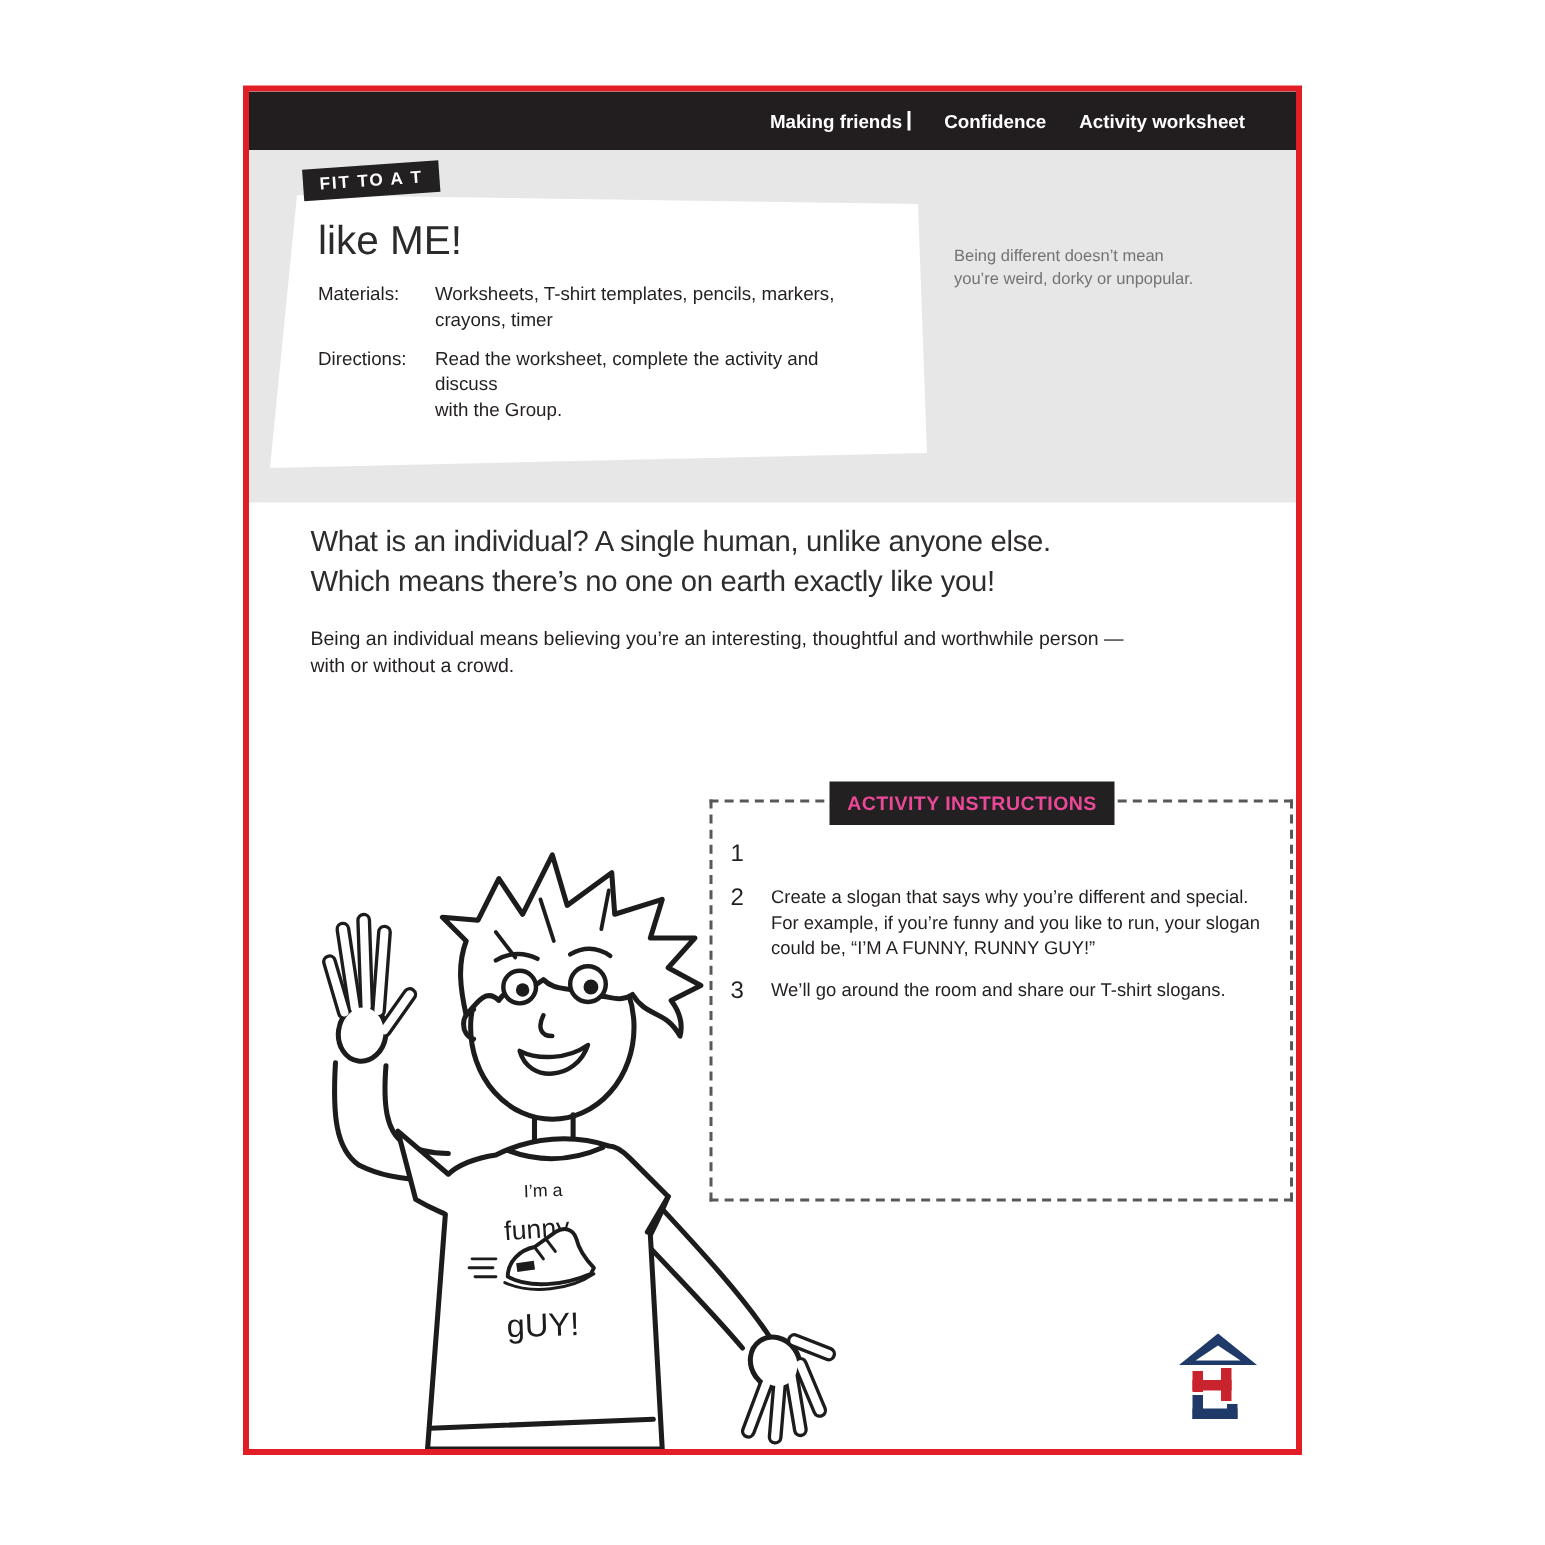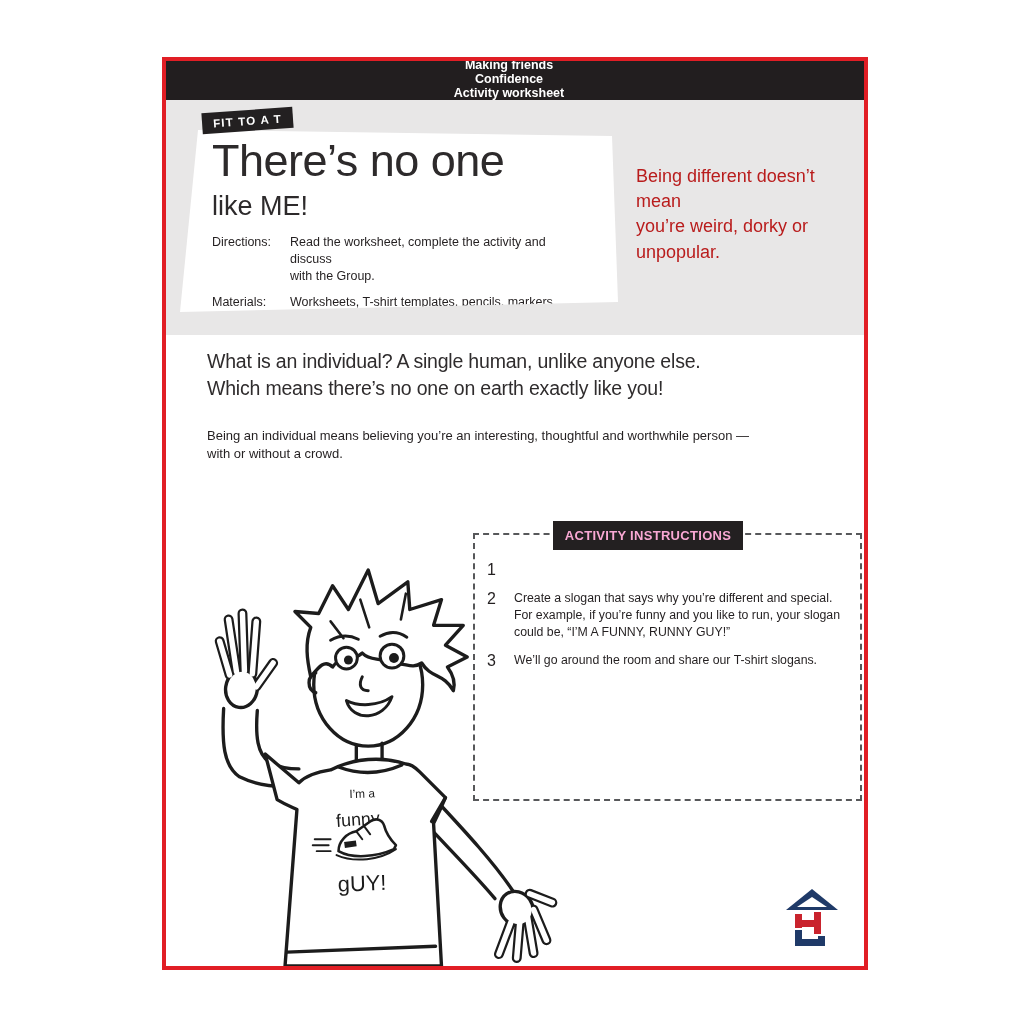--- a/index.html
+++ b/index.html
@@ -5,52 +5,52 @@
   * { margin:0; padding:0; box-sizing:border-box; }
   html,body { width:1030px; height:1030px; background:#ffffff; font-family:"Liberation Sans", sans-serif; color:#231f20; }
   .canvas { position:relative; width:1030px; height:1030px; background:#fff; }
 
   .frame { position:absolute; left:162px; top:57px; width:706px; height:913px;
            border:4px solid #e11e25; background:#fff; overflow:hidden; }
 
   
   .topbar { height:39px; background:#221e1f; display:flex; align-items:center;
             justify-content:flex-end; padding-right:34px; color:#fff;
-            font-size:12.5px; font-weight:700;flex-direction:column; }
+            font-size:12.5px; font-weight:700; }
   .topbar .nav-item { margin-left:22px; }
   .nav-sep { width:2px; height:13px; background:#fff; margin-left:4px; }
 
   
   .hero { position:relative; height:235px; background:#e8e7e7; }
   .fit-tag { position:absolute; left:36px; top:10px; background:#232021; color:#fff;
              font-size:11.5px; font-weight:700; letter-spacing:1.2px; padding:5px 11px 4px;
              transform:rotate(-4deg); z-index:3; }
   .title-card { position:absolute; left:8px; top:24px; width:446px; height:192px; background:#fff;
                 clip-path:polygon(24px 6px, 438px 12px, 444px 178px, 6px 188px); z-index:2; }
   .card-inner { padding:14px 0 0 38px; }
   .title { font-size:45px; font-weight:500; letter-spacing:-0.5px; color:#2d2a2b; line-height:1.02; }
   .subtitle { font-size:27px; font-weight:500; color:#2d2a2b; margin:7px 0 12px; }
   .meta-row { display:flex; font-size:12.5px; line-height:1.35; margin-bottom:9px; }
   .meta-label { width:78px; flex:none; }
   .meta-value { width:272px; white-space:pre-line; }
-  .hero-aside { position:absolute; left:470px; top:64px; width:185px; font-size:18px;
-                line-height:1.4; color:#b91c1c; }
+  .hero-aside { position:absolute; left:470px; top:64px; width:185px; font-size:11px;
+                line-height:1.4; color:#737373; }
   .hero-aside .aside-p { white-space:pre-line; margin-bottom:13px; }
 
   
   .intro { padding:13px 0 0 41px; }
   .intro-heading { font-size:19.5px; font-weight:400; letter-spacing:-0.2px; line-height:1.4;
                    color:#2f2c2d; white-space:pre-line; }
-  .intro-para { font-size:13px; line-height:1.45; margin-top:24px; white-space:pre-line; }
+  .intro-para { font-size:13px; line-height:1.45; margin-top:14px; white-space:pre-line; }
 
   
   .activity-box { position:absolute; left:307px; top:472px; width:389px; height:268px;
                   border:2px dashed #57585a; background:transparent; }
   .activity-tab { position:absolute; left:78px; top:-14px; width:190px; text-align:center;
-                  background:#232021; color:#f9a8d4; font-size:13px; font-weight:700;
+                  background:#232021; color:#ec4899; font-size:13px; font-weight:700;
                   letter-spacing:0.3px; padding:7px 0; }
   .steps { padding:26px 14px 0 12px; }
   .step { display:flex; margin-bottom:11px; }
   .step-num { width:27px; flex:none; font-size:16px; line-height:1.1; }
   .step-text { font-size:12.3px; line-height:1.4; white-space:pre-line; }
   .step-extra { margin:0 14px 11px 39px; font-size:12.3px; line-height:1.4; white-space:pre-line; }
 
   
   .boy-svg { position:absolute; left:44px; top:499px; width:360px; height:406px; }
   .logo-svg { position:absolute; left:619px; top:827px; width:54px; height:60px; }
@@ -67,31 +67,30 @@
       <span class="nav-sep"></span>
       <span class="nav-item">Confidence</span>
       <span class="nav-item">Activity worksheet</span>
     </div>
 
     <div class="hero">
       <div class="fit-tag">FIT TO A T</div>
 
       <div class="title-card">
         <div class="card-inner">
-          <div class="title">There’s no one</div>
           <div class="subtitle">like ME!</div>
+          <div class="meta-row">
+            <div class="meta-label">Materials:</div>
+            <div class="meta-value">Worksheets, T-shirt templates, pencils, markers,
+crayons, timer</div>
+          </div>
           <div class="meta-row">
             <div class="meta-label">Directions:</div>
             <div class="meta-value">Read the worksheet, complete the activity and discuss
 with the Group.</div>
-          </div>
-          <div class="meta-row">
-            <div class="meta-label">Materials:</div>
-            <div class="meta-value">Worksheets, T-shirt templates, pencils, markers,
-crayons, timer</div>
           </div>
         </div>
       </div>
 
       <div class="hero-aside">
         <div class="aside-p">Being different doesn’t mean
 you’re weird, dorky or unpopular.</div>
       </div>
     </div>
 

